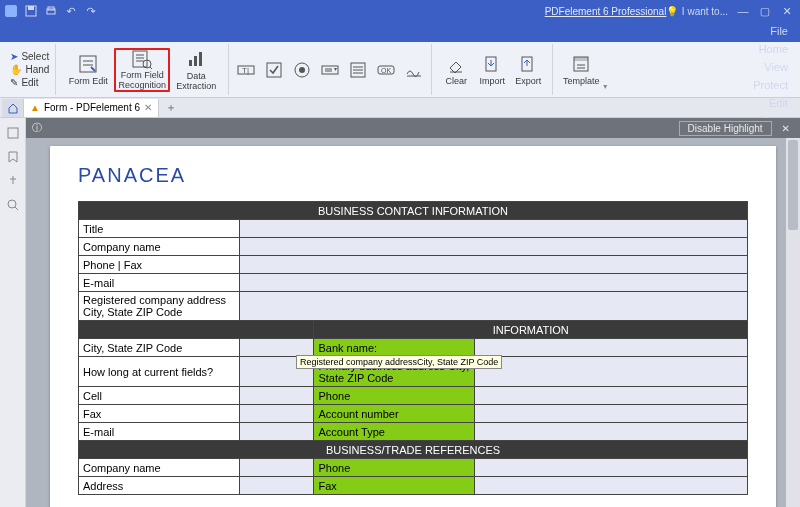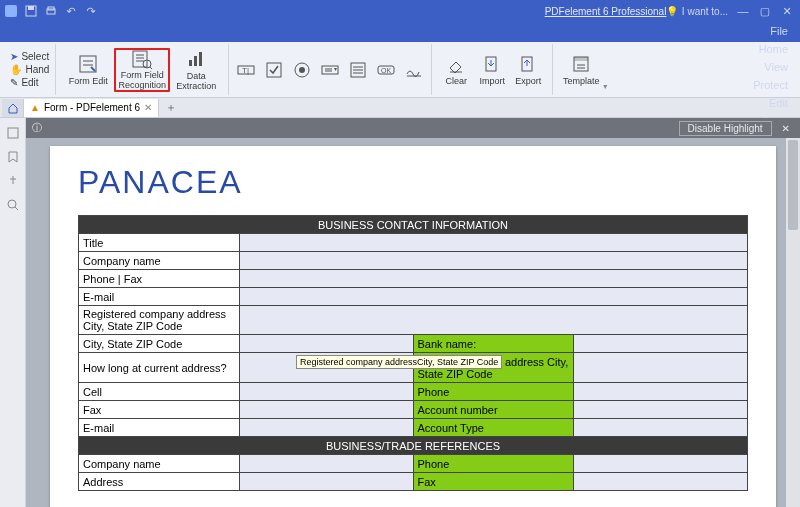--- a/index.html
+++ b/index.html
@@ -46,21 +46,21 @@
 .leftbar .licon { width: 14px; height: 14px; color: #888; }
 
 .viewport { flex: 1; background: #b0b6bf; position: relative; overflow: hidden; }
 .infobar { height: 20px; background: #6d727b; color: #e8e8e8; display: flex; align-items: center; padding: 0 6px; font-size: 10px; }
 .infobar .iicon { margin-right: 4px; }
 .infobar .spacer { flex: 1; }
 .infobar .disbtn { border: 1px solid #aaa; padding: 1px 8px; margin-right: 6px; cursor: pointer; font-size: 10px; }
 .infobar .xbtn { cursor: pointer; padding: 0 4px; }
 
 .page { background: #fff; margin: 8px 24px 0 24px; height: 480px; padding: 18px 28px; box-shadow: 0 1px 3px rgba(0,0,0,0.3); position: relative; }
-.logo { color: #2a4aa8; font-size: 32px; letter-spacing: 2px; font-weight: 400; margin-bottom: 14px; }
+.logo { color: #2a4aa8; font-size: 20px; letter-spacing: 2px; font-weight: 400; margin-bottom: 14px; }
 
 table.form { width: 100%; border-collapse: collapse; }
 .secthdr td { background: #3a3a3a; color: #fff; text-align: center; font-size: 11px; padding: 2px; font-weight: 500; margin-top: 24px; }
 table.form td { border: 1px solid #444; padding: 2px 4px; font-size: 11px; height: 18px; vertical-align: middle; }
 td.lbl { background: #fff; width: 24%; }
 td.fld { background: #e6e9f4; }
 td.lbl2 { background: #84cc16; width: 24%; }
 
 .tooltip { position: absolute; background: #ffffe1; border: 1px solid #888; font-size: 9px; padding: 1px 3px; left: 246px; top: 209px; z-index: 5; }
 
@@ -326,28 +326,32 @@
             </tr>
         <tr>
               <td class="lbl">E-mail</td>
               <td class="fld" colspan="3"></td>
             </tr>
         <tr>
               <td class="lbl" style="height:18px">Registered company address City, State ZIP Code</td>
               <td class="fld" colspan="3"></td>
             </tr>
 
+        <tr class="secthdr">
+              <td colspan="2" style="background:#3a3a3a"></td>
+              <td colspan="2">INFORMATION</td>
+            </tr>
         <tr>
               <td class="lbl">City, State ZIP Code</td>
               <td class="fld"></td>
               <td class="lbl2">Bank name:</td>
               <td class="fld"></td>
             </tr>
         <tr>
-              <td class="lbl" style="height:30px">How long at current address?</td>
+              <td class="lbl" style="height:30px">How long at current fields?</td>
               <td class="fld"></td>
               <td class="lbl2">Primary business address City, State ZIP Code</td>
               <td class="fld"></td>
             </tr>
         <tr>
               <td class="lbl">Cell</td>
               <td class="fld"></td>
               <td class="lbl2">Phone</td>
               <td class="fld"></td>
             </tr>

